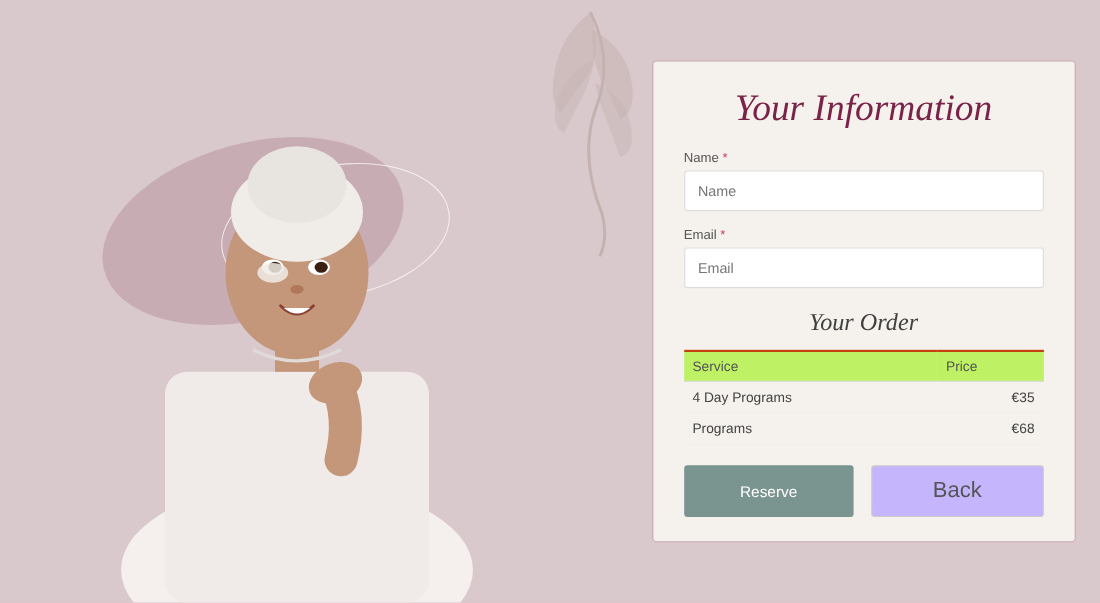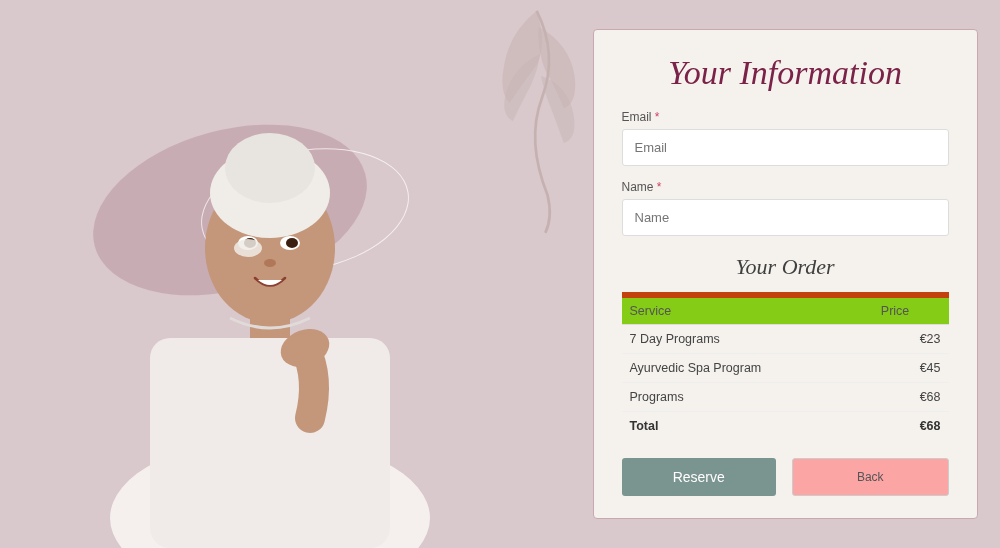--- a/index.html
+++ b/index.html
@@ -134,22 +134,22 @@
       font-family: Arial, sans-serif;
       font-size: 12.5px;
     }
 
     .order-table th {
       text-align: left;
       padding: 6px 8px;
       color: #555;
       font-weight: normal;
       border-bottom: 1px solid #ddd;
-      border-top: 6px solid #c2410c;
-      background: #84cc16;
+      border-top: 2px solid #c2410c;
+      background: #bef264;
     }
 
     .order-table th.price-col {
     }
 
     .order-table td {
       padding: 7px 8px;
       color: #444;
       border-bottom: 1px solid #eee;
     }
@@ -179,26 +179,26 @@
       border: none;
       border-radius: 3px;
       font-family: Arial, sans-serif;
       font-size: 14px;
       cursor: pointer;
     }
 
     .btn-back {
       flex: 1;
       padding: 11px 0;
-      background: #fca5a5;
+      background: #c4b5fd;
       color: #555;
       border: 1.5px solid #ccc;
       border-radius: 3px;
       font-family: Arial, sans-serif;
-      font-size: 12px;
+      font-size: 20px;
       cursor: pointer;
     }
 
     
     .palm-svg {
       position: absolute;
       top: 0;
       right: 0;
       opacity: 0.25;
       width: 130px;
@@ -255,59 +255,51 @@
   </div>
 </div>
 
 <div class="right-panel">
   <div class="form-card">
 
     <h1 class="section-title">Your Information</h1>
 
     <div class="form-group">
       <label class="form-label">
+        <span>Name</span><span class="required"> *</span>
+      </label>
+      <input type="text" class="form-input" placeholder="Name" style="">
+    </div>
+
+    <div class="form-group">
+      <label class="form-label">
         <span>Email</span><span class="required"> *</span>
       </label>
       <input type="email" class="form-input" placeholder="Email" style="">
-    </div>
-
-    <div class="form-group">
-      <label class="form-label">
-        <span>Name</span><span class="required"> *</span>
-      </label>
-      <input type="text" class="form-input" placeholder="Name" style="">
     </div>
 
 
     <h2 class="order-title">Your Order</h2>
 
     <table class="order-table">
       <thead>
         <tr>
           <th>Service</th>
           <th class="price-col">Price</th>
         </tr>
       </thead>
       <tbody id="order-tbody">
       <tr>
-            <td>7 Day Programs</td>
-            <td class="price-val">€23</td>
-          </tr>
-          <tr>
-            <td>Ayurvedic Spa Program</td>
-            <td class="price-val">€45</td>
+            <td>4 Day Programs</td>
+            <td class="price-val">€35</td>
           </tr>
           <tr>
             <td>Programs</td>
             <td class="price-val">€68</td>
           </tr>
-          <tr class="total-row">
-            <td>Total</td>
-            <td class="price-val">€68</td>
-          </tr>
         </tbody>
     </table>
 
     <div class="buttons-row">
       <button class="btn-reserve">Reserve</button>
       <button class="btn-back">Back</button>
     </div>
 
   </div>
 </div>

